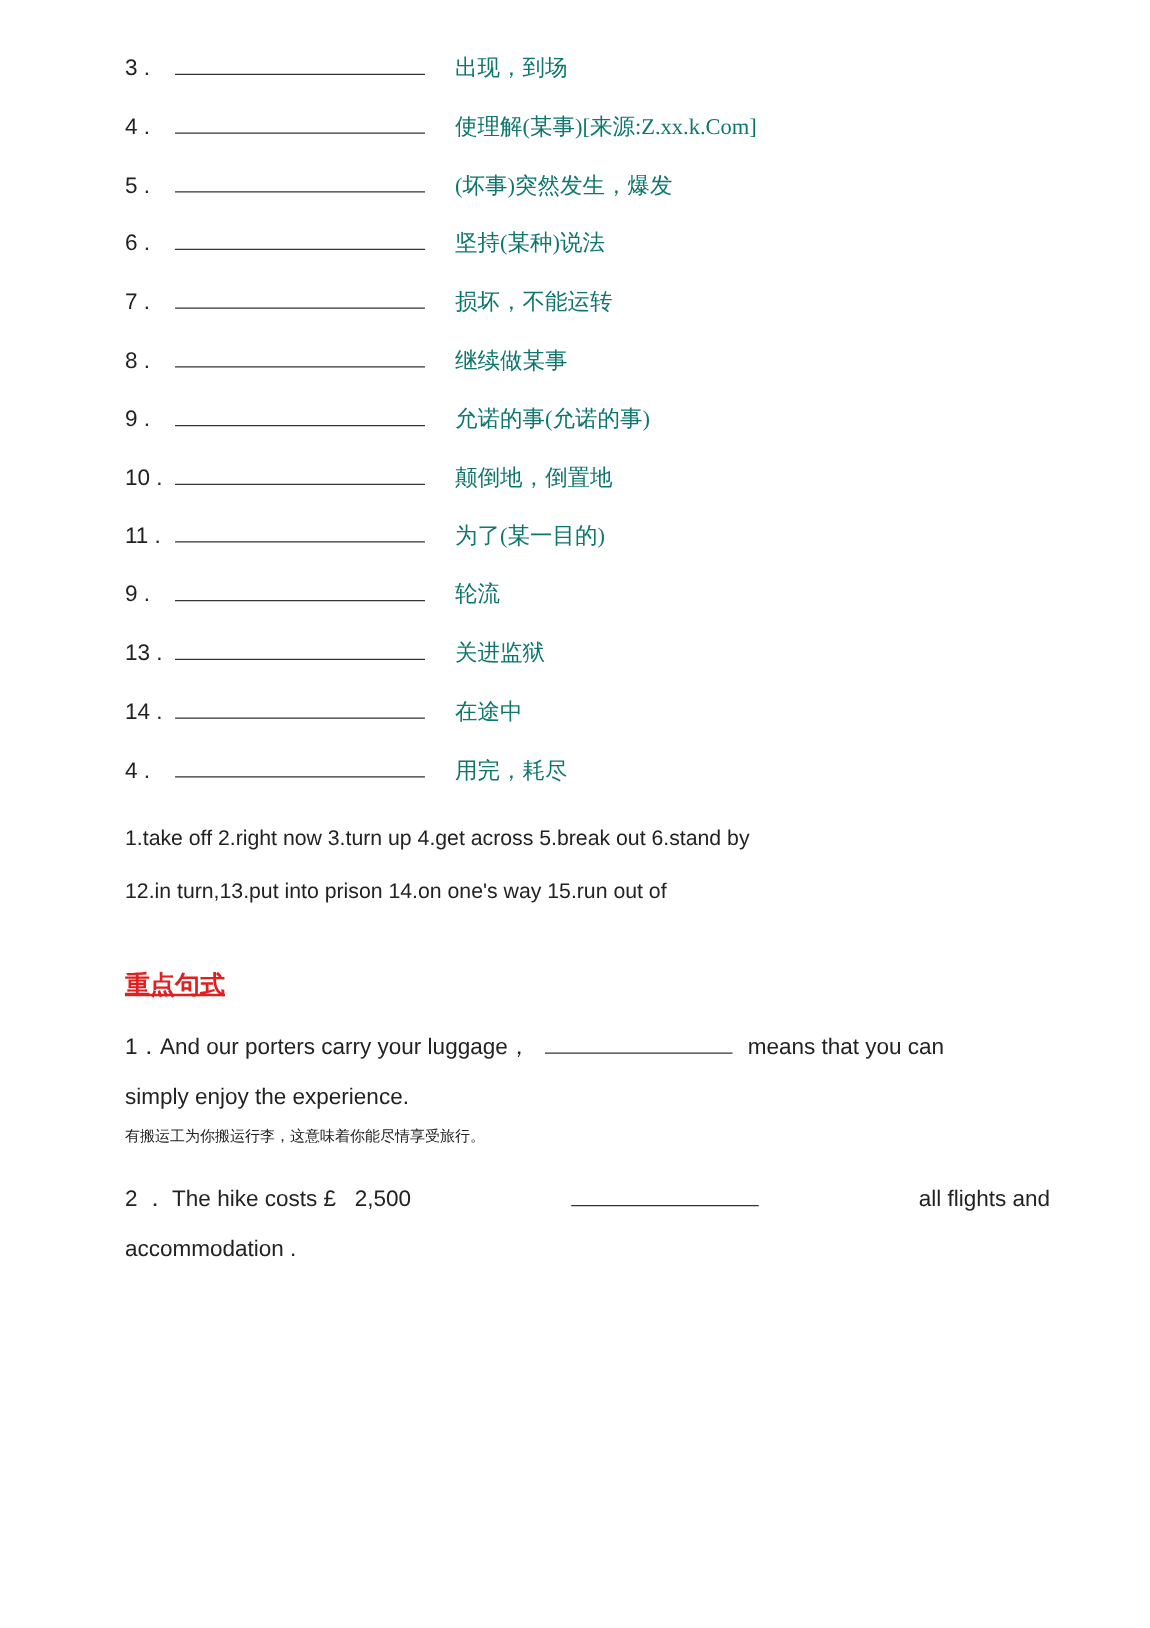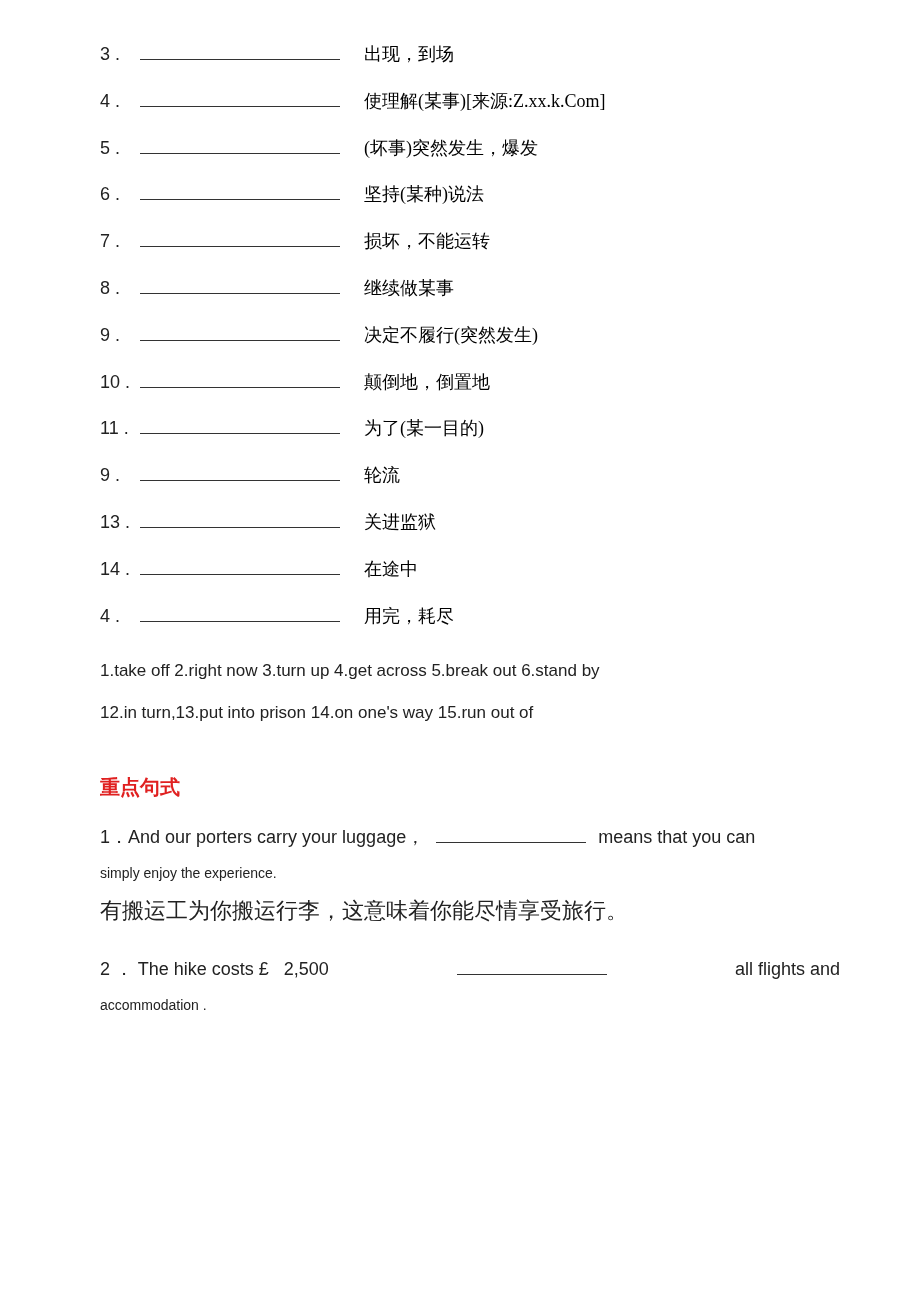--- a/index.html
+++ b/index.html
@@ -41,21 +41,21 @@
       width: 200px;
       border-bottom: 1.5px solid #333;
       margin-right: 24px;
       margin-left: 2px;
       vertical-align: baseline;
       flex-shrink: 0;
     }
 
     .fill-meaning {
       font-size: 18px;
-      color: #000000;
+      color: #0f766e;
       font-family: "SimSun", "宋体", serif;
     }
 
     .answers-section {
       margin-top: 10px;
       margin-bottom: 44px;
       line-height: 2.0;
       font-family: Arial, "Times New Roman", sans-serif;
       font-size: 17px;
       color: #222;
@@ -65,20 +65,21 @@
       margin-bottom: 8px;
       line-height: 2.0;
     }
 
     .section-title {
       color: #e02020;
       font-size: 20px;
       font-weight: bold;
       margin-bottom: 18px;
       font-family: "SimHei", "黑体", sans-serif;
+      text-decoration: underline;
     }
 
     .sentence-block {
       margin-bottom: 20px;
     }
 
     .sentence-row {
       display: flex;
       align-items: baseline;
       flex-wrap: wrap;
@@ -92,40 +93,40 @@
     .sentence-underline {
       display: inline-block;
       width: 150px;
       border-bottom: 1.5px solid #333;
       vertical-align: baseline;
       margin: 0 4px;
     }
 
     .sentence-translation {
       font-family: "SimSun", "宋体", serif;
-      font-size: 22px;
+      font-size: 12px;
       color: #222;
       margin-top: 2px;
       line-height: 1.8;
     }
 
     .sentence2-row {
       display: flex;
       align-items: baseline;
       line-height: 2.0;
       font-family: Arial, "Times New Roman", sans-serif;
       font-size: 18px;
       margin-bottom: 4px;
       justify-content: space-between;
       text-align: center;
     }
 
     .sentence2-continuation {
       font-family: Arial, "Times New Roman", sans-serif;
-      font-size: 14px;
+      font-size: 18px;
       line-height: 2.0;
       margin-bottom: 4px;
     }
   </style>
 </head>
 <body>
 
 <div>
   <div class="fill-items" id="fill-list-container">
 
@@ -155,21 +156,21 @@
         <span class="fill-meaning">损坏，不能运转</span>
       </div>
       <div class="fill-row">
         <span class="fill-num">8 .</span>
         <span class="fill-line"></span>
         <span class="fill-meaning">继续做某事</span>
       </div>
       <div class="fill-row">
         <span class="fill-num">9 .</span>
         <span class="fill-line"></span>
-        <span class="fill-meaning">决定不履行(突然发生)</span>
+        <span class="fill-meaning">允诺的事(允诺的事)</span>
       </div>
       <div class="fill-row">
         <span class="fill-num">10 .</span>
         <span class="fill-line"></span>
         <span class="fill-meaning">颠倒地，倒置地</span>
       </div>
       <div class="fill-row">
         <span class="fill-num">11 .</span>
         <span class="fill-line"></span>
         <span class="fill-meaning">为了(某一目的)</span>

